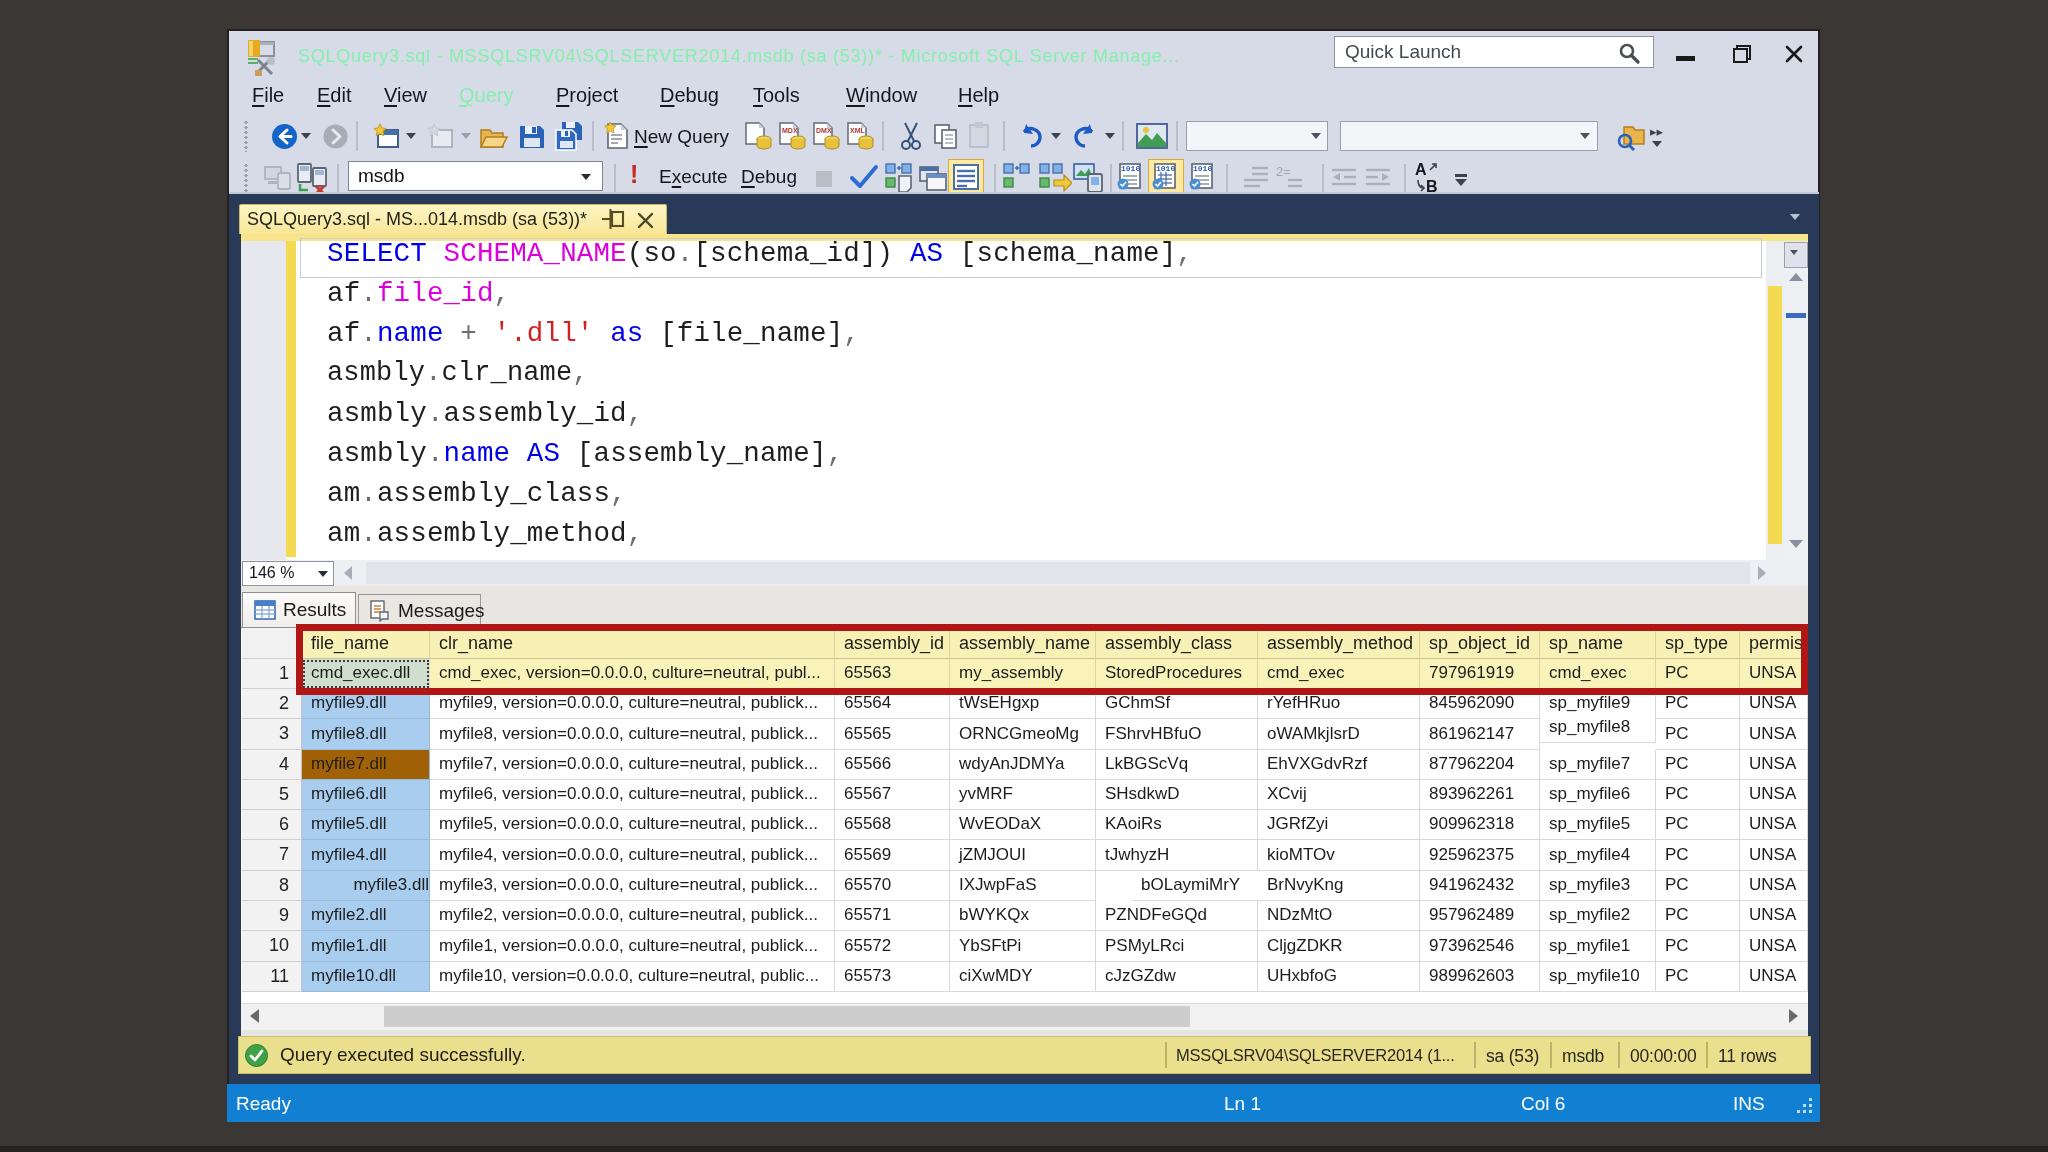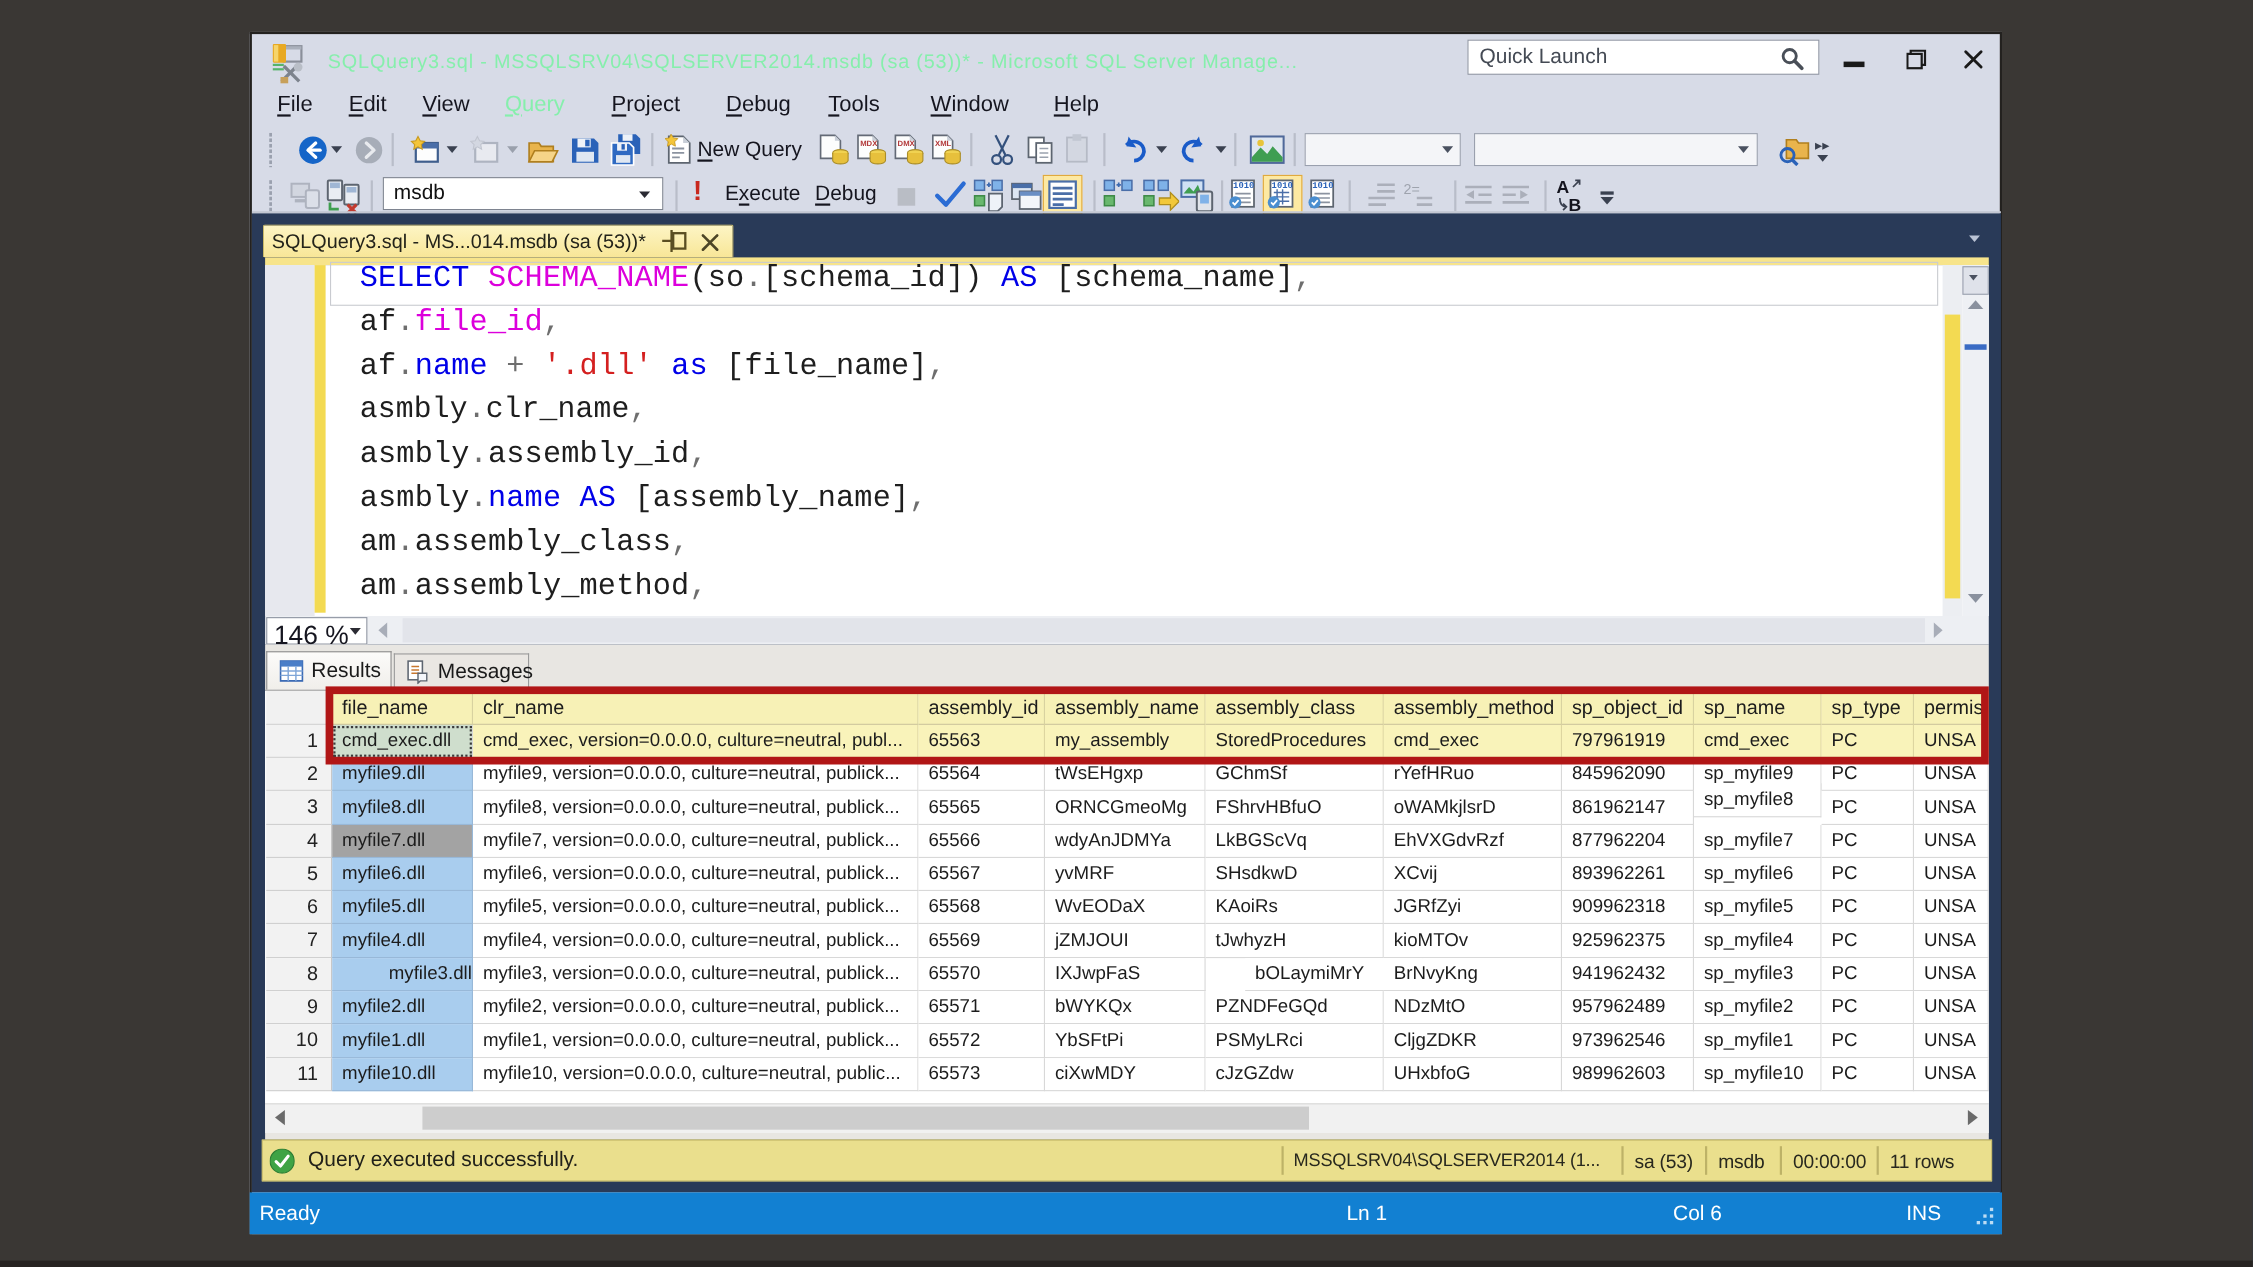--- a/index.html
+++ b/index.html
@@ -374,21 +374,21 @@
 <div class="abs nw" style="left:327px;top:238px;font-family:'Liberation Mono',monospace;font-size:27.5px;letter-spacing:0.15px;"><span style="color:#0000e8">SELECT</span><span style="color:#6e6e6e"> </span><span style="color:#dc00dc">SCHEMA_NAME</span><span style="color:#1e1e1e">(</span><span style="color:#1e1e1e">so</span><span style="color:#6e6e6e">.</span><span style="color:#1e1e1e">[schema_id]</span><span style="color:#1e1e1e">)</span><span style="color:#6e6e6e"> </span><span style="color:#0000e8">AS</span><span style="color:#6e6e6e"> </span><span style="color:#1e1e1e">[schema_name]</span><span style="color:#6e6e6e">,</span></div>
 <div class="abs nw" style="left:327px;top:278px;font-family:'Liberation Mono',monospace;font-size:27.5px;letter-spacing:0.15px;"><span style="color:#1e1e1e">af</span><span style="color:#6e6e6e">.</span><span style="color:#dc00dc">file_id</span><span style="color:#6e6e6e">,</span></div>
 <div class="abs nw" style="left:327px;top:318px;font-family:'Liberation Mono',monospace;font-size:27.5px;letter-spacing:0.15px;"><span style="color:#1e1e1e">af</span><span style="color:#6e6e6e">.</span><span style="color:#0000e8">name</span><span style="color:#6e6e6e"> </span><span style="color:#6e6e6e">+</span><span style="color:#6e6e6e"> </span><span style="color:#d42020">'.dll'</span><span style="color:#6e6e6e"> </span><span style="color:#0000e8">as</span><span style="color:#6e6e6e"> </span><span style="color:#1e1e1e">[file_name]</span><span style="color:#6e6e6e">,</span></div>
 <div class="abs nw" style="left:327px;top:358px;font-family:'Liberation Mono',monospace;font-size:27px;letter-spacing:0.15px;"><span style="color:#1e1e1e">asmbly</span><span style="color:#6e6e6e">.</span><span style="color:#1e1e1e">clr_name</span><span style="color:#6e6e6e">,</span></div>
 <div class="abs nw" style="left:327px;top:398px;font-family:'Liberation Mono',monospace;font-size:27.5px;letter-spacing:0.15px;"><span style="color:#1e1e1e">asmbly</span><span style="color:#6e6e6e">.</span><span style="color:#1e1e1e">assembly_id</span><span style="color:#6e6e6e">,</span></div>
 <div class="abs nw" style="left:327px;top:438px;font-family:'Liberation Mono',monospace;font-size:27.5px;letter-spacing:0.15px;"><span style="color:#1e1e1e">asmbly</span><span style="color:#6e6e6e">.</span><span style="color:#0000e8">name</span><span style="color:#6e6e6e"> </span><span style="color:#0000e8">AS</span><span style="color:#6e6e6e"> </span><span style="color:#1e1e1e">[assembly_name]</span><span style="color:#6e6e6e">,</span></div>
 <div class="abs nw" style="left:327px;top:478px;font-family:'Liberation Mono',monospace;font-size:27.5px;letter-spacing:0.15px;"><span style="color:#1e1e1e">am</span><span style="color:#6e6e6e">.</span><span style="color:#1e1e1e">assembly_class</span><span style="color:#6e6e6e">,</span></div>
 <div class="abs nw" style="left:327px;top:518px;font-family:'Liberation Mono',monospace;font-size:27.5px;letter-spacing:0.15px;"><span style="color:#1e1e1e">am</span><span style="color:#6e6e6e">.</span><span style="color:#1e1e1e">assembly_method</span><span style="color:#6e6e6e">,</span></div>
 <div class="abs" style="left:241px;top:560px;width:1567px;height:26px;background:#edeff3;"></div>
 <div class="abs" style="left:242px;top:561px;width:92px;height:25px;background:#fff;border:1px solid #8d93a0;box-sizing:border-box;"></div>
-<div class="abs nw" style="left:249px;top:564px;font-size:24px;color:#15151f;">146 %</div>
+<div class="abs nw" style="left:249px;top:564px;font-size:16px;color:#15151f;">146 %</div>
 <div class="car" style="left:318px;top:571px;border-top-color:#2b2b33;"></div>
 <div class="abs" style="left:344px;top:566px;width:0;height:0;border-top:7px solid transparent;border-bottom:7px solid transparent;border-right:8px solid #a8adb8;"></div>
 <div class="abs" style="left:366px;top:562px;width:1384px;height:22px;background:#e2e4ea;"></div>
 <div class="abs" style="left:1758px;top:566px;width:0;height:0;border-top:7px solid transparent;border-bottom:7px solid transparent;border-left:8px solid #a8adb8;"></div>
 <div class="abs" style="left:241px;top:586px;width:1567px;height:450px;background:#e8e6e2;"></div>
 <div class="abs" style="left:242px;top:592px;width:114px;height:36px;background:linear-gradient(#fcfbfa,#f0eeea);border:1px solid #8f8f8f;border-bottom:none;box-sizing:border-box;"></div>
 <svg class="abs" style="left:254px;top:600px;" width="22" height="20" viewBox="0 0 22 20">
 <rect x="1" y="1" width="20" height="18" fill="#fff" stroke="#3a6ab4" stroke-width="1.6"></rect>
 <rect x="1" y="1" width="20" height="5" fill="#4a7ec8"></rect>
 <g stroke="#7fa6d8" stroke-width="1.3">
@@ -449,21 +449,21 @@
 <div class="cell" style="left:430px;top:719px;width:405px;height:31px;line-height:29px;">myfile8, version=0.0.0.0, culture=neutral, publick...</div>
 <div class="cell" style="left:835px;top:719px;width:115px;height:31px;line-height:29px;">65565</div>
 <div class="cell" style="left:950px;top:719px;width:146px;height:31px;line-height:29px;">ORNCGmeoMg</div>
 <div class="cell" style="left:1096px;top:719px;width:162px;height:31px;line-height:29px;">FShrvHBfuO</div>
 <div class="cell" style="left:1258px;top:719px;width:162px;height:31px;line-height:29px;">oWAMkjlsrD</div>
 <div class="cell" style="left:1420px;top:719px;width:120px;height:31px;line-height:29px;">861962147</div>
 <div class="cell" style="left:1540px;top:712px;width:116px;height:31px;line-height:29px;">sp_myfile8</div>
 <div class="cell" style="left:1656px;top:719px;width:84px;height:31px;line-height:29px;">PC</div>
 <div class="cell" style="left:1740px;top:719px;width:68px;height:31px;line-height:29px;">UNSA</div>
 <div class="rnum" style="left:242px;top:750px;width:60px;height:30px;line-height:28px;">4</div>
-<div class="cell" style="left:302px;top:750px;width:128px;height:30px;line-height:28px;background:#a3a3a3;border-right-color:#98b8d8;border-bottom-color:#98b8d8;">myfile7.dll</div>
+<div class="cell" style="left:302px;top:750px;width:128px;height:30px;line-height:28px;background:#a16207;border-right-color:#98b8d8;border-bottom-color:#98b8d8;">myfile7.dll</div>
 <div class="cell" style="left:430px;top:750px;width:405px;height:30px;line-height:28px;">myfile7, version=0.0.0.0, culture=neutral, publick...</div>
 <div class="cell" style="left:835px;top:750px;width:115px;height:30px;line-height:28px;">65566</div>
 <div class="cell" style="left:950px;top:750px;width:146px;height:30px;line-height:28px;">wdyAnJDMYa</div>
 <div class="cell" style="left:1096px;top:750px;width:162px;height:30px;line-height:28px;">LkBGScVq</div>
 <div class="cell" style="left:1258px;top:750px;width:162px;height:30px;line-height:28px;">EhVXGdvRzf</div>
 <div class="cell" style="left:1420px;top:750px;width:120px;height:30px;line-height:28px;">877962204</div>
 <div class="cell" style="left:1540px;top:750px;width:116px;height:30px;line-height:28px;">sp_myfile7</div>
 <div class="cell" style="left:1656px;top:750px;width:84px;height:30px;line-height:28px;">PC</div>
 <div class="cell" style="left:1740px;top:750px;width:68px;height:30px;line-height:28px;">UNSA</div>
 <div class="rnum" style="left:242px;top:780px;width:60px;height:30px;line-height:28px;">5</div>

